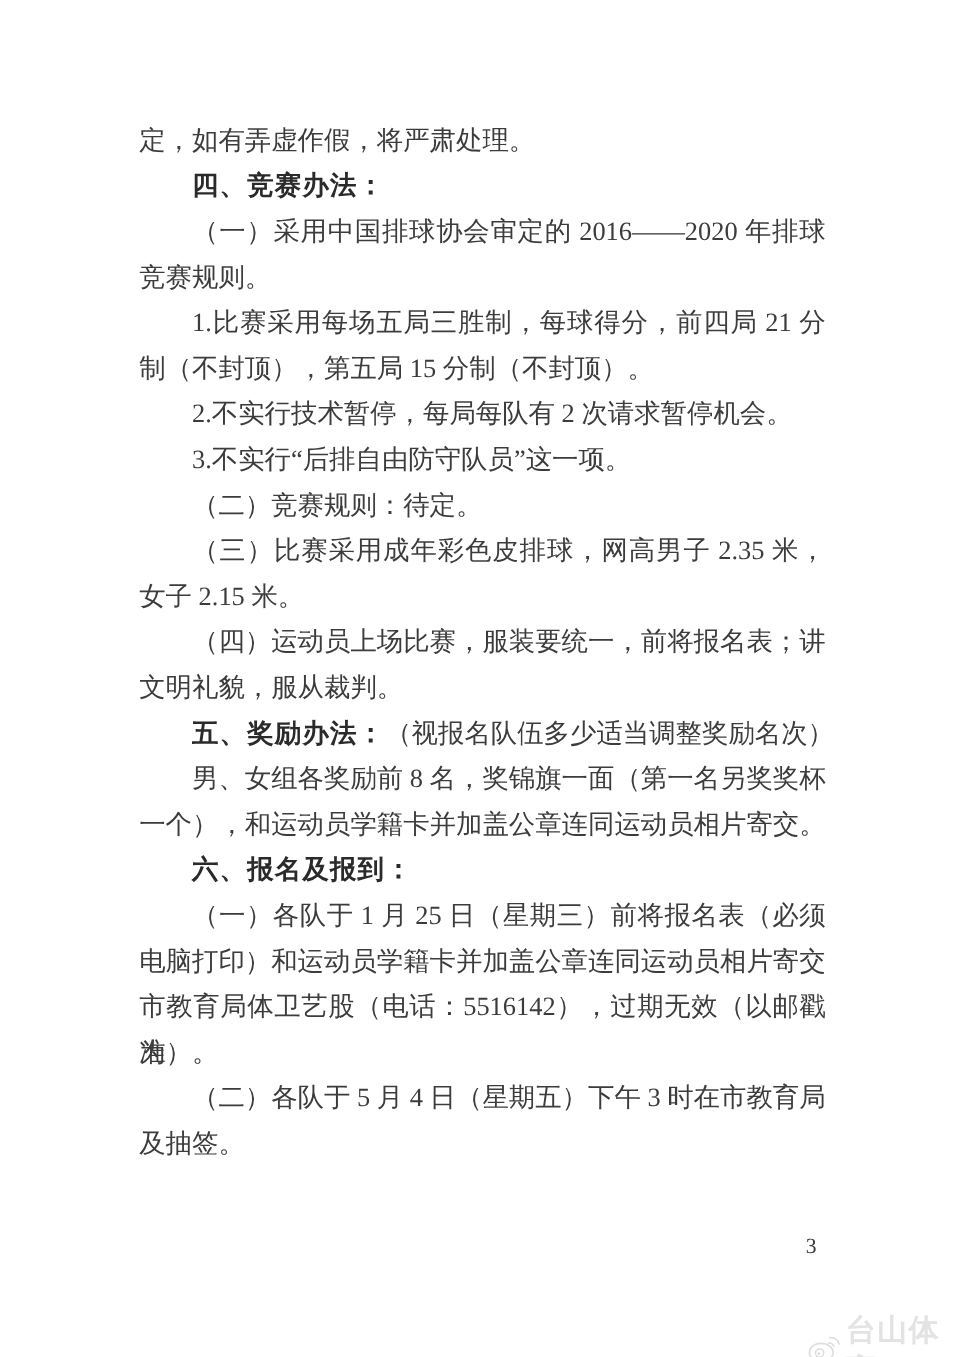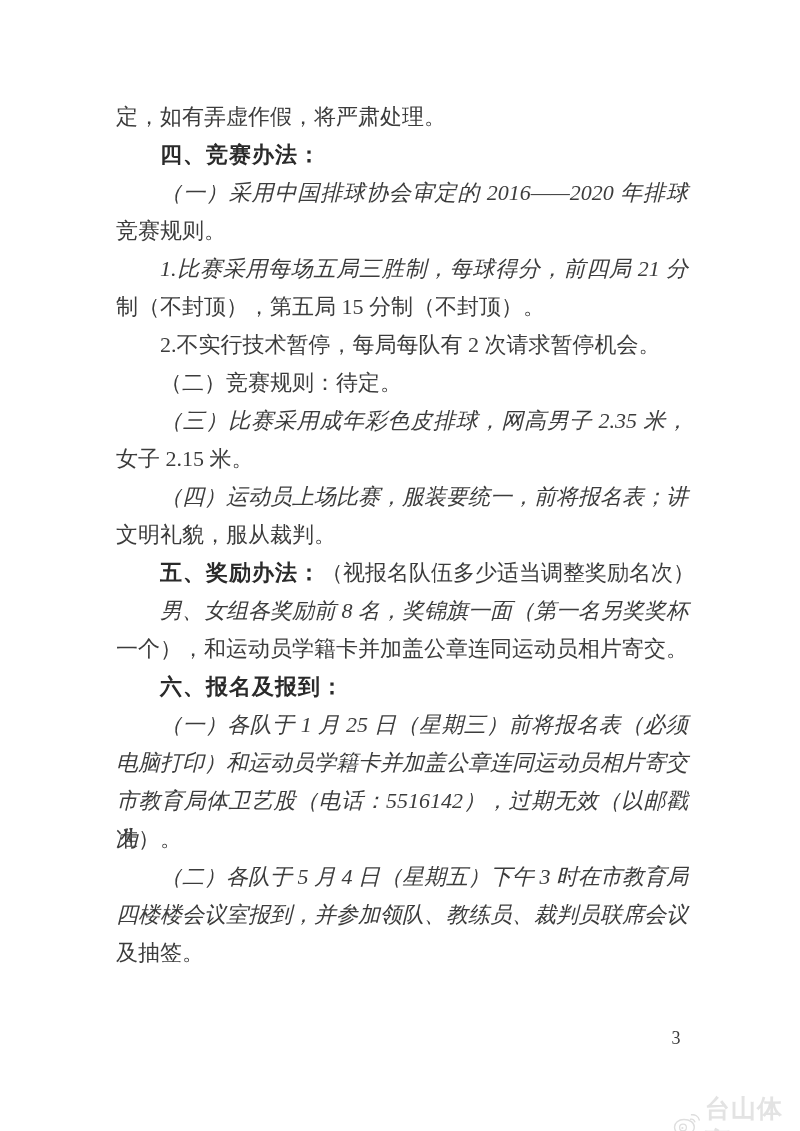--- a/index.html
+++ b/index.html
@@ -25,21 +25,20 @@
   }
   .line {
     height: 38px;
     line-height: 38px;
     white-space: nowrap;
   }
   .line.justify {
     white-space: normal;
     text-align: justify;
     text-align-last: justify;
-    font-style: italic;
   }
   .line.indent {
     padding-left: 44px;
   }
   .line.justify.indent {
     padding-left: 44px;
   }
   .seg { color: inherit; }
   .seg.bold {
     font-family: Liberation Serif, serif;
@@ -84,35 +83,35 @@
 <div class="page">
 
   <div class="content" id="doc-lines">
       <div class="line"><span class="seg">定，如有弄虚作假，将严肃处理。</span></div>
       <div class="line indent"><span class="seg bold">四、竞赛办法：</span></div>
       <div class="line indent justify"><span class="seg">（一）采用中国排球协会审定的 2016——2020 年排球</span></div>
       <div class="line"><span class="seg">竞赛规则。</span></div>
       <div class="line indent justify"><span class="seg">1.比赛采用每场五局三胜制，每球得分，前四局 21 分</span></div>
       <div class="line"><span class="seg">制（不封顶），第五局 15 分制（不封顶）。</span></div>
       <div class="line indent"><span class="seg">2.不实行技术暂停，每局每队有 2 次请求暂停机会。</span></div>
+      <div class="line indent"><span class="seg">3.不实行“后排自由防守队员”这一项。</span></div>
       <div class="line indent"><span class="seg">（二）竞赛规则：待定。</span></div>
       <div class="line indent justify"><span class="seg">（三）比赛采用成年彩色皮排球，网高男子 2.35 米，</span></div>
       <div class="line"><span class="seg">女子 2.15 米。</span></div>
       <div class="line indent justify"><span class="seg">（四）运动员上场比赛，服装要统一，前将报名表；讲</span></div>
       <div class="line"><span class="seg">文明礼貌，服从裁判。</span></div>
       <div class="line indent"><span class="seg bold">五、奖励办法：</span><span class="seg">（视报名队伍多少适当调整奖励名次）</span></div>
       <div class="line indent justify"><span class="seg">男、女组各奖励前 8 名，奖锦旗一面（第一名另奖奖杯</span></div>
       <div class="line"><span class="seg">一个），和运动员学籍卡并加盖公章连同运动员相片寄交。</span></div>
       <div class="line indent"><span class="seg bold">六、报名及报到：</span></div>
       <div class="line indent justify"><span class="seg">（一）各队于 1 月 25 日（星期三）前将报名表（必须</span></div>
       <div class="line justify"><span class="seg">电脑打印）和运动员学籍卡并加盖公章连同运动员相片寄交</span></div>
       <div class="line justify"><span class="seg">市教育局体卫艺股（电话：5516142），过期无效（以邮戳为</span></div>
       <div class="line"><span class="seg">准）。</span></div>
       <div class="line indent justify"><span class="seg">（二）各队于 5 月 4 日（星期五）下午 3 时在市教育局</span></div>
-      <div class="line justify"><span class="seg">四楼楼会议室报到，并参加领队、教练员、裁判员联席会议</span></div>
       <div class="line"><span class="seg">及抽签。</span></div>
     </div>
 
   <div class="page-number">3</div>
 
   <div class="watermark">
     <span class="wm-icon">
       <svg width="30" height="26" viewBox="0 0 30 26" fill="none" xmlns="http://www.w3.org/2000/svg">
         <path d="M12 7.5c-5.5 0-9.5 3.4-9.5 7.6 0 4.6 4.3 8.1 9.8 8.1 5.6 0 10-3.6 10-8.3 0-4.2-4.4-7.4-10.3-7.4z" stroke="#dedede" stroke-width="1.4"></path>
         <circle cx="11" cy="15.5" r="3.4" stroke="#dedede" stroke-width="1.3"></circle>

